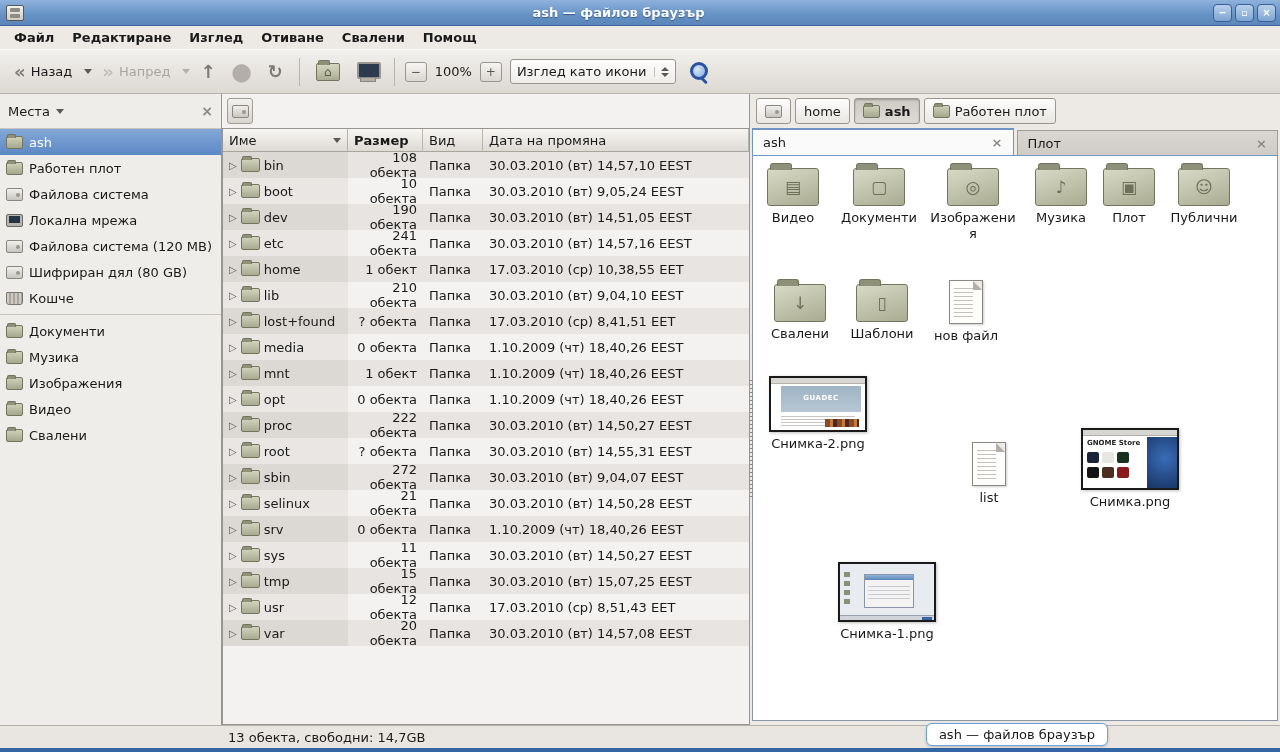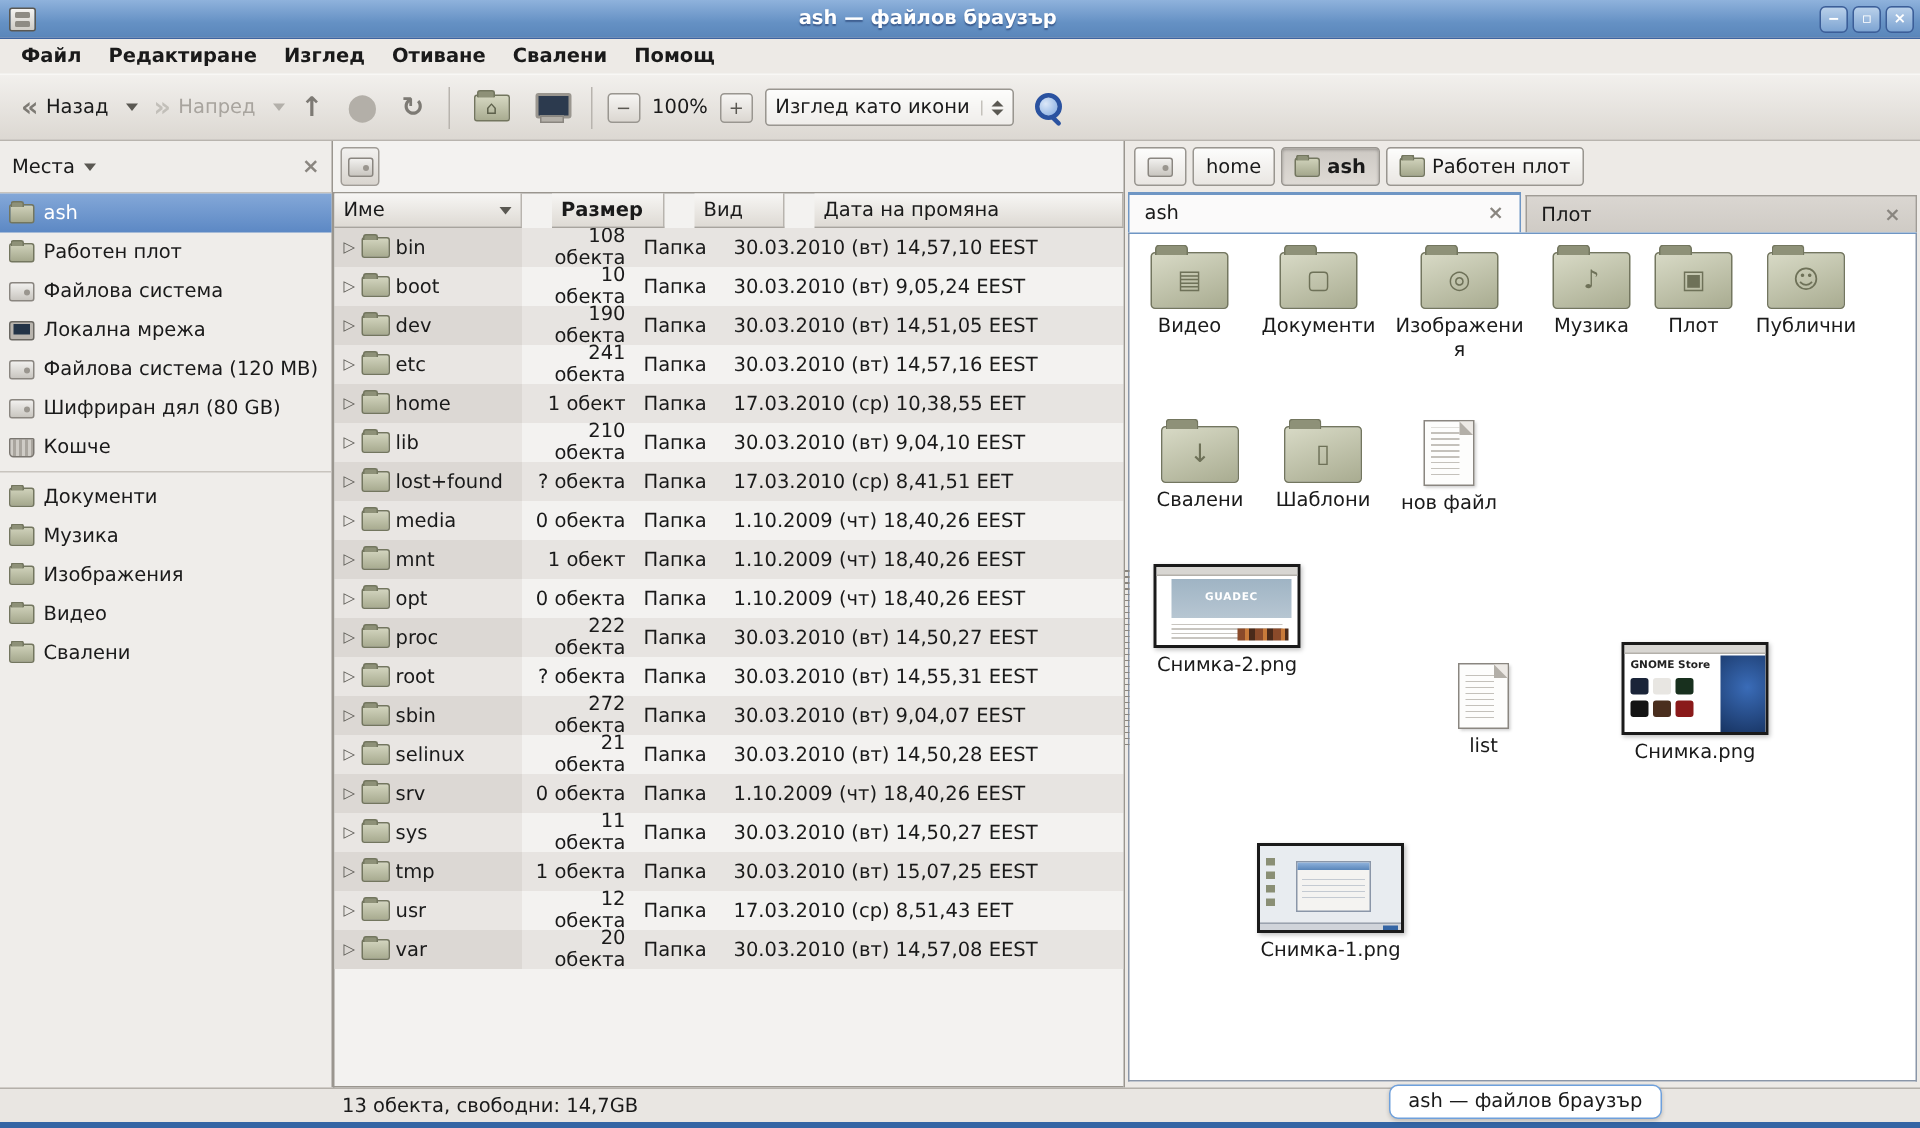--- a/index.html
+++ b/index.html
@@ -67,21 +67,21 @@
   .mi-network { background:#b9b5ae; border:1px solid #6a6862; }
   .mi-network::before { content:""; position:absolute; inset:1px 2px 3px 2px; background:#233447; }
   .mi-trash { background:repeating-linear-gradient(90deg,#cfccc6 0 2px,#a9a59e 2px 4px); border:1px solid #7a7670; border-radius:1px 1px 3px 3px; }
 
   
   .treepane { width:528px; flex:0 0 auto; background:#f3f2f0; border-right:1px solid #9a968f; display:flex; flex-direction:column; position:relative; }
   .treepane::after { content:""; position:absolute; right:-4px; top:286px; width:3px; height:120px; background:repeating-linear-gradient(#8a8680 0 1px, transparent 1px 4px); z-index:5; }
   .treepane-top { height:34px; display:flex; align-items:center; padding:0 5px; }
   .mini-btn { width:26px; height:26px; border:1px solid #a09c96; border-radius:3px; background:linear-gradient(#f2f1ef,#d9d5cf); display:flex; align-items:center; justify-content:center; }
   .tree-table { flex:1; border:1px solid #9a968f; border-right:none; display:flex; flex-direction:column; min-height:0; }
-  .thead { display:flex; height:23px; flex:0 0 auto;gap:20px; }
+  .thead { display:flex; height:23px; flex:0 0 auto; }
   .th { background:linear-gradient(#f7f6f4,#dedad4); border-right:1px solid #b8b4ae; border-bottom:1px solid #a8a49e; padding:3px 6px; display:flex; align-items:center; }
   .th.c0 { width:125px; } .th.c1 { width:75px;font-weight:bold; } .th.c2 { width:60px; } .th.c3 { flex:1; }
   .sort-ind { margin-left:auto; width:0; height:0; border-left:4px solid transparent; border-right:4px solid transparent; border-top:5px solid #5a5852; }
   .tbody { flex:1; overflow:hidden; }
   .trow { display:flex; height:26px; align-items:stretch; }
   .trow.odd  { background:#f3f2f0; } .trow.odd  .cell.c0 { background:#e9e6e3; }
   .trow.even { background:#e7e4e1; } .trow.even .cell.c0 { background:#dcd8d4; }
   .cell { display:flex; align-items:center; padding:0 6px; }
   .cell.c0 { width:125px; gap:4px; }
   .cell.c1 { width:75px; justify-content:flex-end; text-align:right; }
@@ -438,21 +438,21 @@
               <div class="cell c1">11 обекта</div>
               <div class="cell c2">Папка</div>
               <div class="cell c3">30.03.2010 (вт) 14,50,27 EEST</div>
             </div>
             <div class="trow even">
               <div class="cell c0">
                 <span class="expander">▷</span>
                 <span class="tree-folder"></span>
                 <span>tmp</span>
               </div>
-              <div class="cell c1">1 обекта</div>
+              <div class="cell c1">15 обекта</div>
               <div class="cell c2">Папка</div>
               <div class="cell c3">30.03.2010 (вт) 15,07,25 EEST</div>
             </div>
             <div class="trow odd">
               <div class="cell c0">
                 <span class="expander">▷</span>
                 <span class="tree-folder"></span>
                 <span>usr</span>
               </div>
               <div class="cell c1">12 обекта</div>

